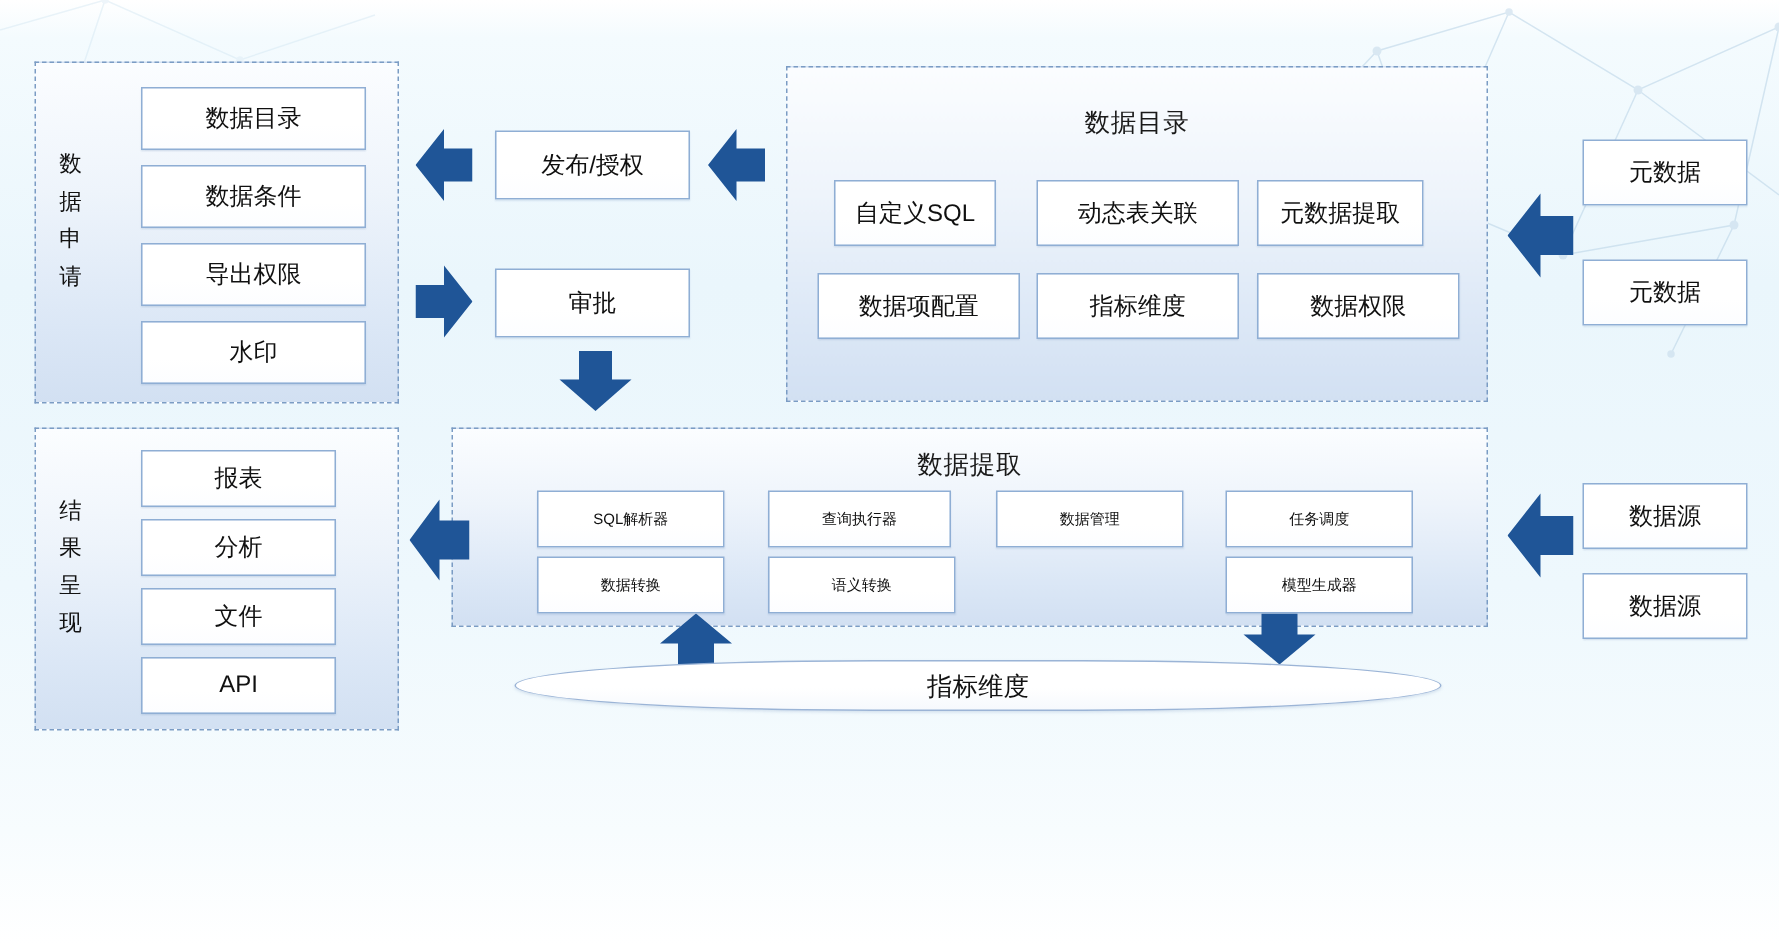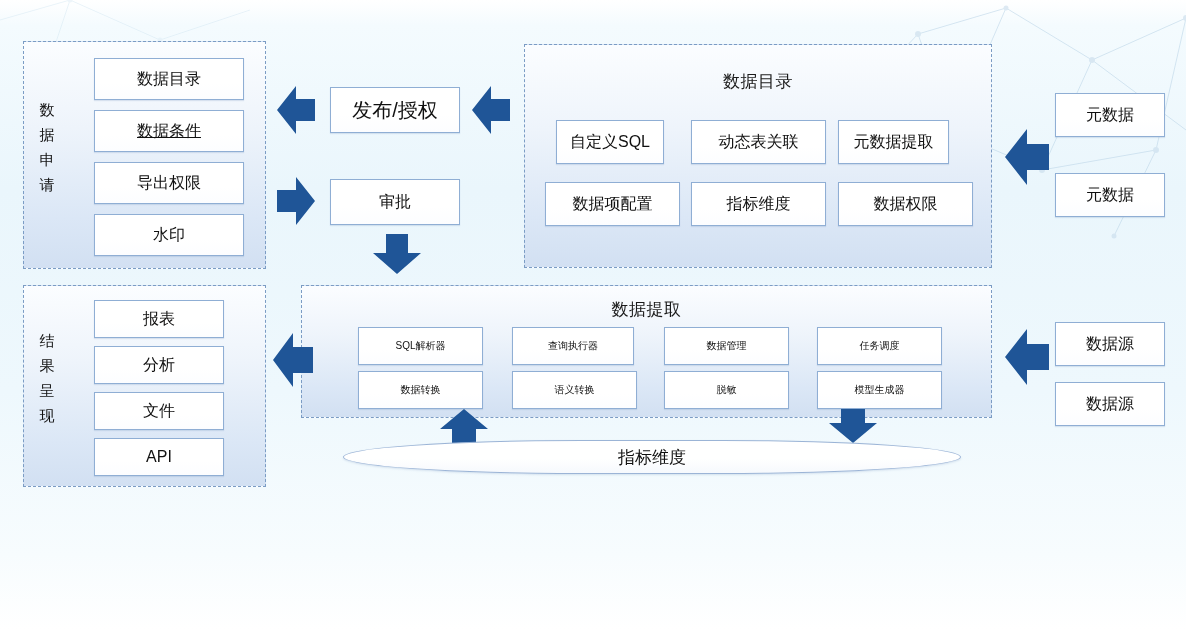--- a/index.html
+++ b/index.html
@@ -141,21 +141,21 @@
       <circle cx="40" cy="90" r="2.5"></circle>
     </g>
   </svg>
 
   <div class="panel" style="left:23px; top:41px; width:243px; height:228px;">
     <div class="vlabel" style="left:10px; top:55px;">数据申请</div>
 
     <div class="box" style="left:70px; top:16px; width:150px; height:42px;">
       <span>数据目录</span>
     </div>
-    <div class="box" style="left:70px; top:68px; width:150px; height:42px;text-decoration:underline;">
+    <div class="box" style="left:70px; top:68px; width:150px; height:42px;">
       <span>数据条件</span>
     </div>
     <div class="box" style="left:70px; top:120px; width:150px; height:42px;">
       <span>导出权限</span>
     </div>
     <div class="box" style="left:70px; top:172px; width:150px; height:42px;">
       <span>水印</span>
     </div>
   </div>
 
@@ -175,21 +175,21 @@
       <span>API</span>
     </div>
   </div>
 
   <div class="arrow" style="left:277px; top:84px; width:38px; height:52px;">
     <svg width="38" height="52" viewBox="0 0 38 52">
       <polygon points="0,26 19,2 19,15 38,15 38,37 19,37 19,50" fill="#1f5597"></polygon>
     </svg>
   </div>
 
-  <div class="box" style="left:330px; top:87px; width:130px; height:46px; font-size:20px;">
+  <div class="box" style="left:330px; top:87px; width:130px; height:46px; font-size:16px;">
     <span>发布/授权</span>
   </div>
 
   <div class="arrow" style="left:472px; top:84px; width:38px; height:52px;">
     <svg width="38" height="52" viewBox="0 0 38 52">
       <polygon points="0,26 19,2 19,15 38,15 38,37 19,37 19,50" fill="#1f5597"></polygon>
     </svg>
   </div>
 
   <div class="arrow" style="left:277px; top:175px; width:38px; height:52px;">
@@ -247,23 +247,20 @@
     <div class="box sm" style="left:515px; top:41px; width:125px; height:38px;">
       <span>任务调度</span>
     </div>
 
     <div class="box sm" style="left:56px; top:85px; width:125px; height:38px;">
       <span>数据转换</span>
     </div>
     <div class="box sm" style="left:210px; top:85px; width:125px; height:38px;">
       <span>语义转换</span>
     </div>
-    <div class="box sm" style="left:362px; top:85px; width:125px; height:38px;">
-      <span>脱敏</span>
-    </div>
     <div class="box sm" style="left:515px; top:85px; width:125px; height:38px;">
       <span>模型生成器</span>
     </div>
   </div>
 
   <div class="arrow" style="left:273px; top:330px; width:40px; height:60px;">
     <svg width="40" height="60" viewBox="0 0 40 60">
       <polygon points="0,30 20,3 20,17 40,17 40,43 20,43 20,57" fill="#1f5597"></polygon>
     </svg>
   </div>

